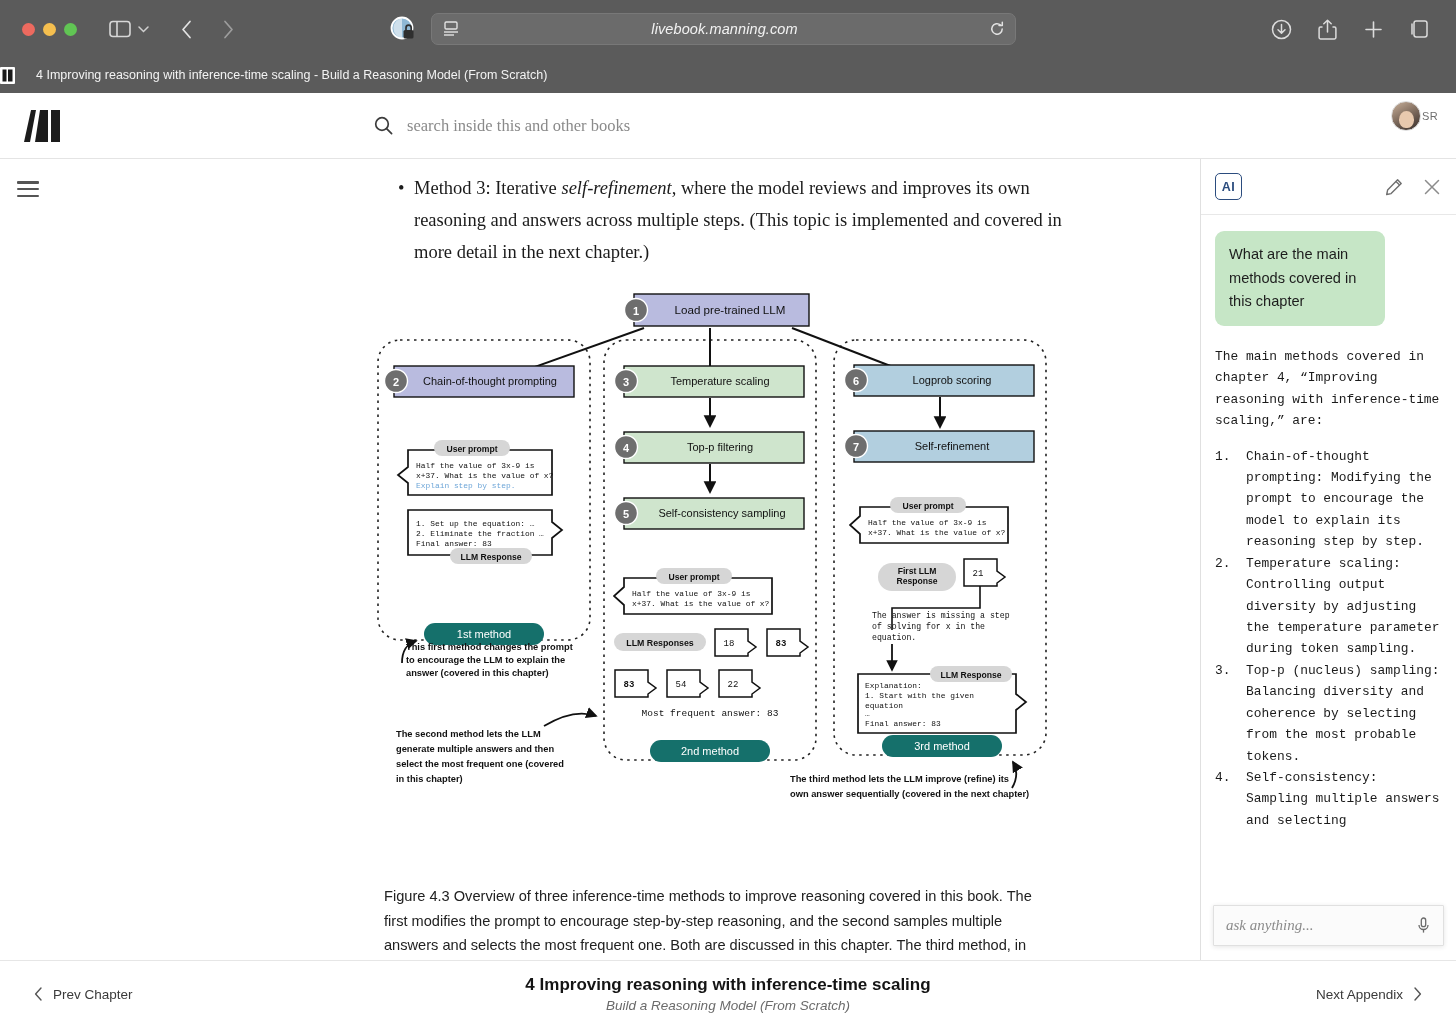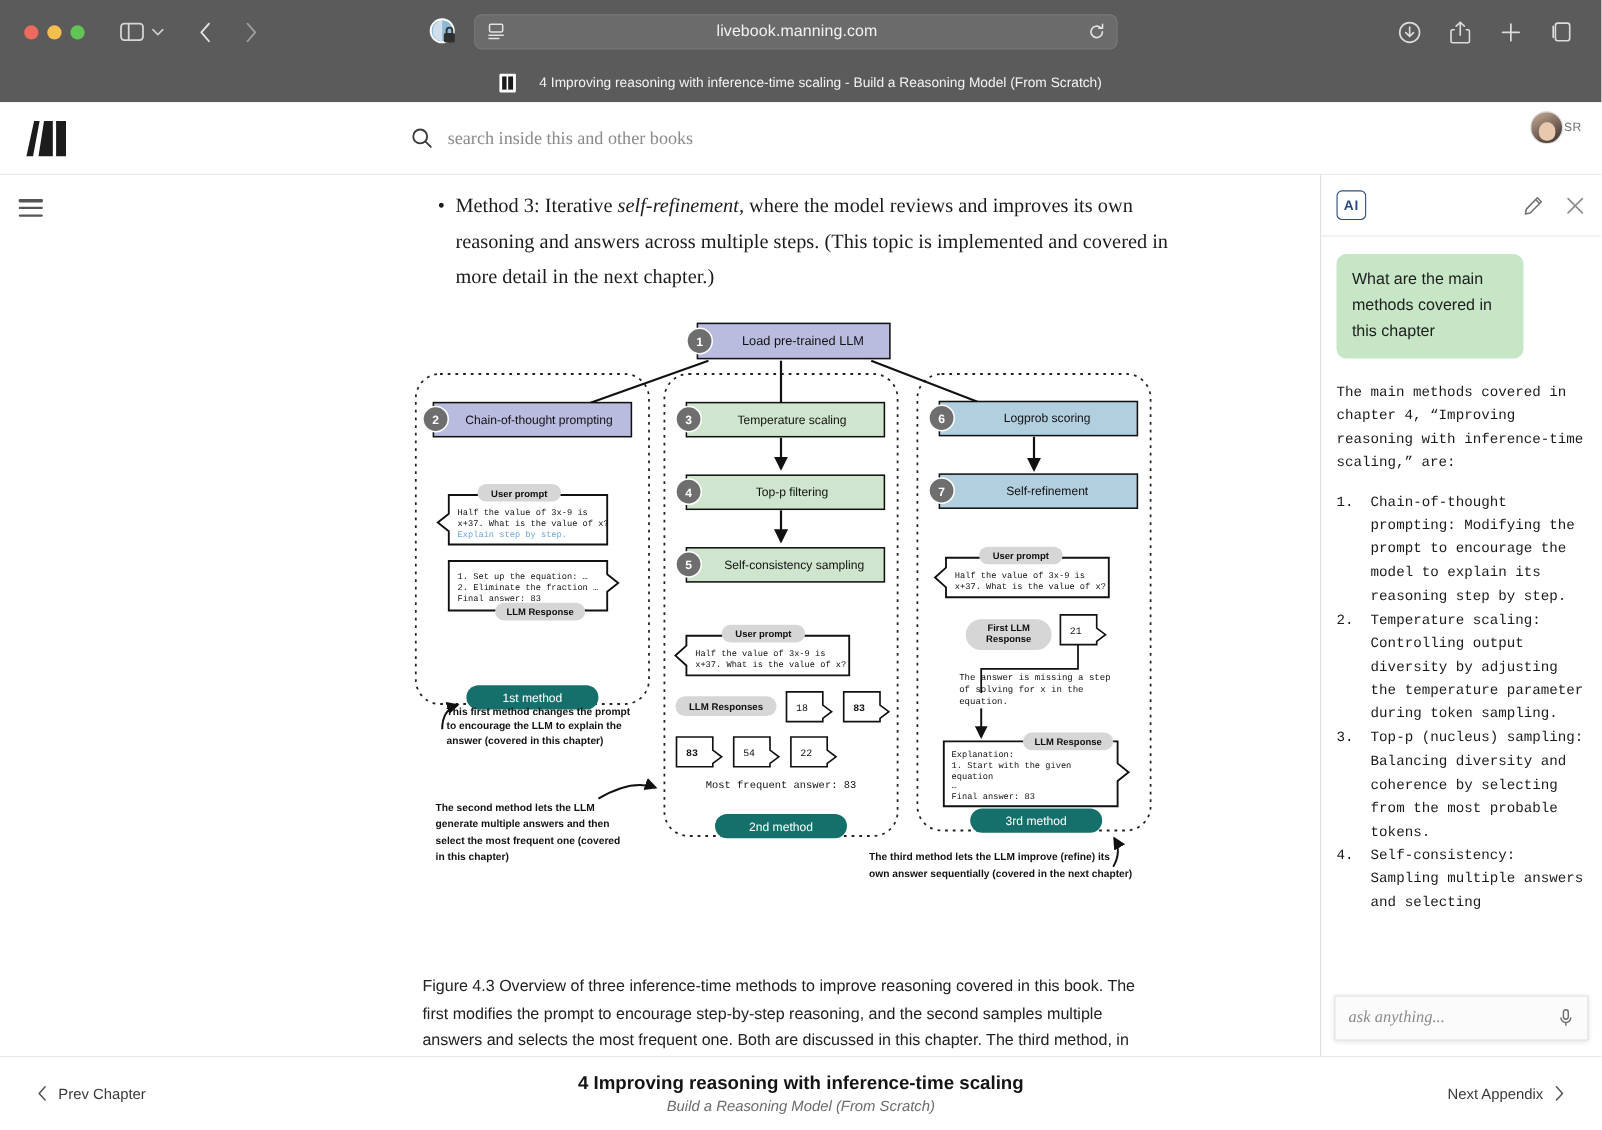--- a/index.html
+++ b/index.html
@@ -15,20 +15,21 @@
     background: #5b5b5b;
     position: relative;
     width: 100%;
   }
   .tb-row1 {
     height: 58px;
     display: flex;
     align-items: center;
     padding: 0 16px;
     gap: 0;
+    font-style: italic;
   }
   .traffic { display: flex; gap: 8px; align-items: center; margin-left: 6px; }
   .dot { width: 13px; height: 13px; border-radius: 50%; }
   .dot.red { background: #ed6a5f; }
   .dot.yellow { background: #f5bf4f; }
   .dot.green { background: #61c554; }
 
   .chrome-btn {
     display: flex; align-items: center; justify-content: center;
     color: #d7d7d7;
@@ -63,21 +64,20 @@
   }
   .url-reload { width: 16px; height: 16px; color: #e2e2e2; flex: 0 0 auto; }
 
   .tb-right { margin-left: auto; display: flex; align-items: center; gap: 24px; padding-right: 10px; }
   .tb-right .chrome-btn { width: 22px; height: 22px; }
 
   .tb-row2 {
     height: 34px;
     display: flex;
     align-items: center;
-    justify-content: center;
     gap: 21px;
   }
   .tab-favicon {
     width: 15px; height: 17px;
     background: #fff;
     border-radius: 1px;
     display: flex; align-items: center; justify-content: center;
   }
   .tab-title {
     color: #f3f3f3;

